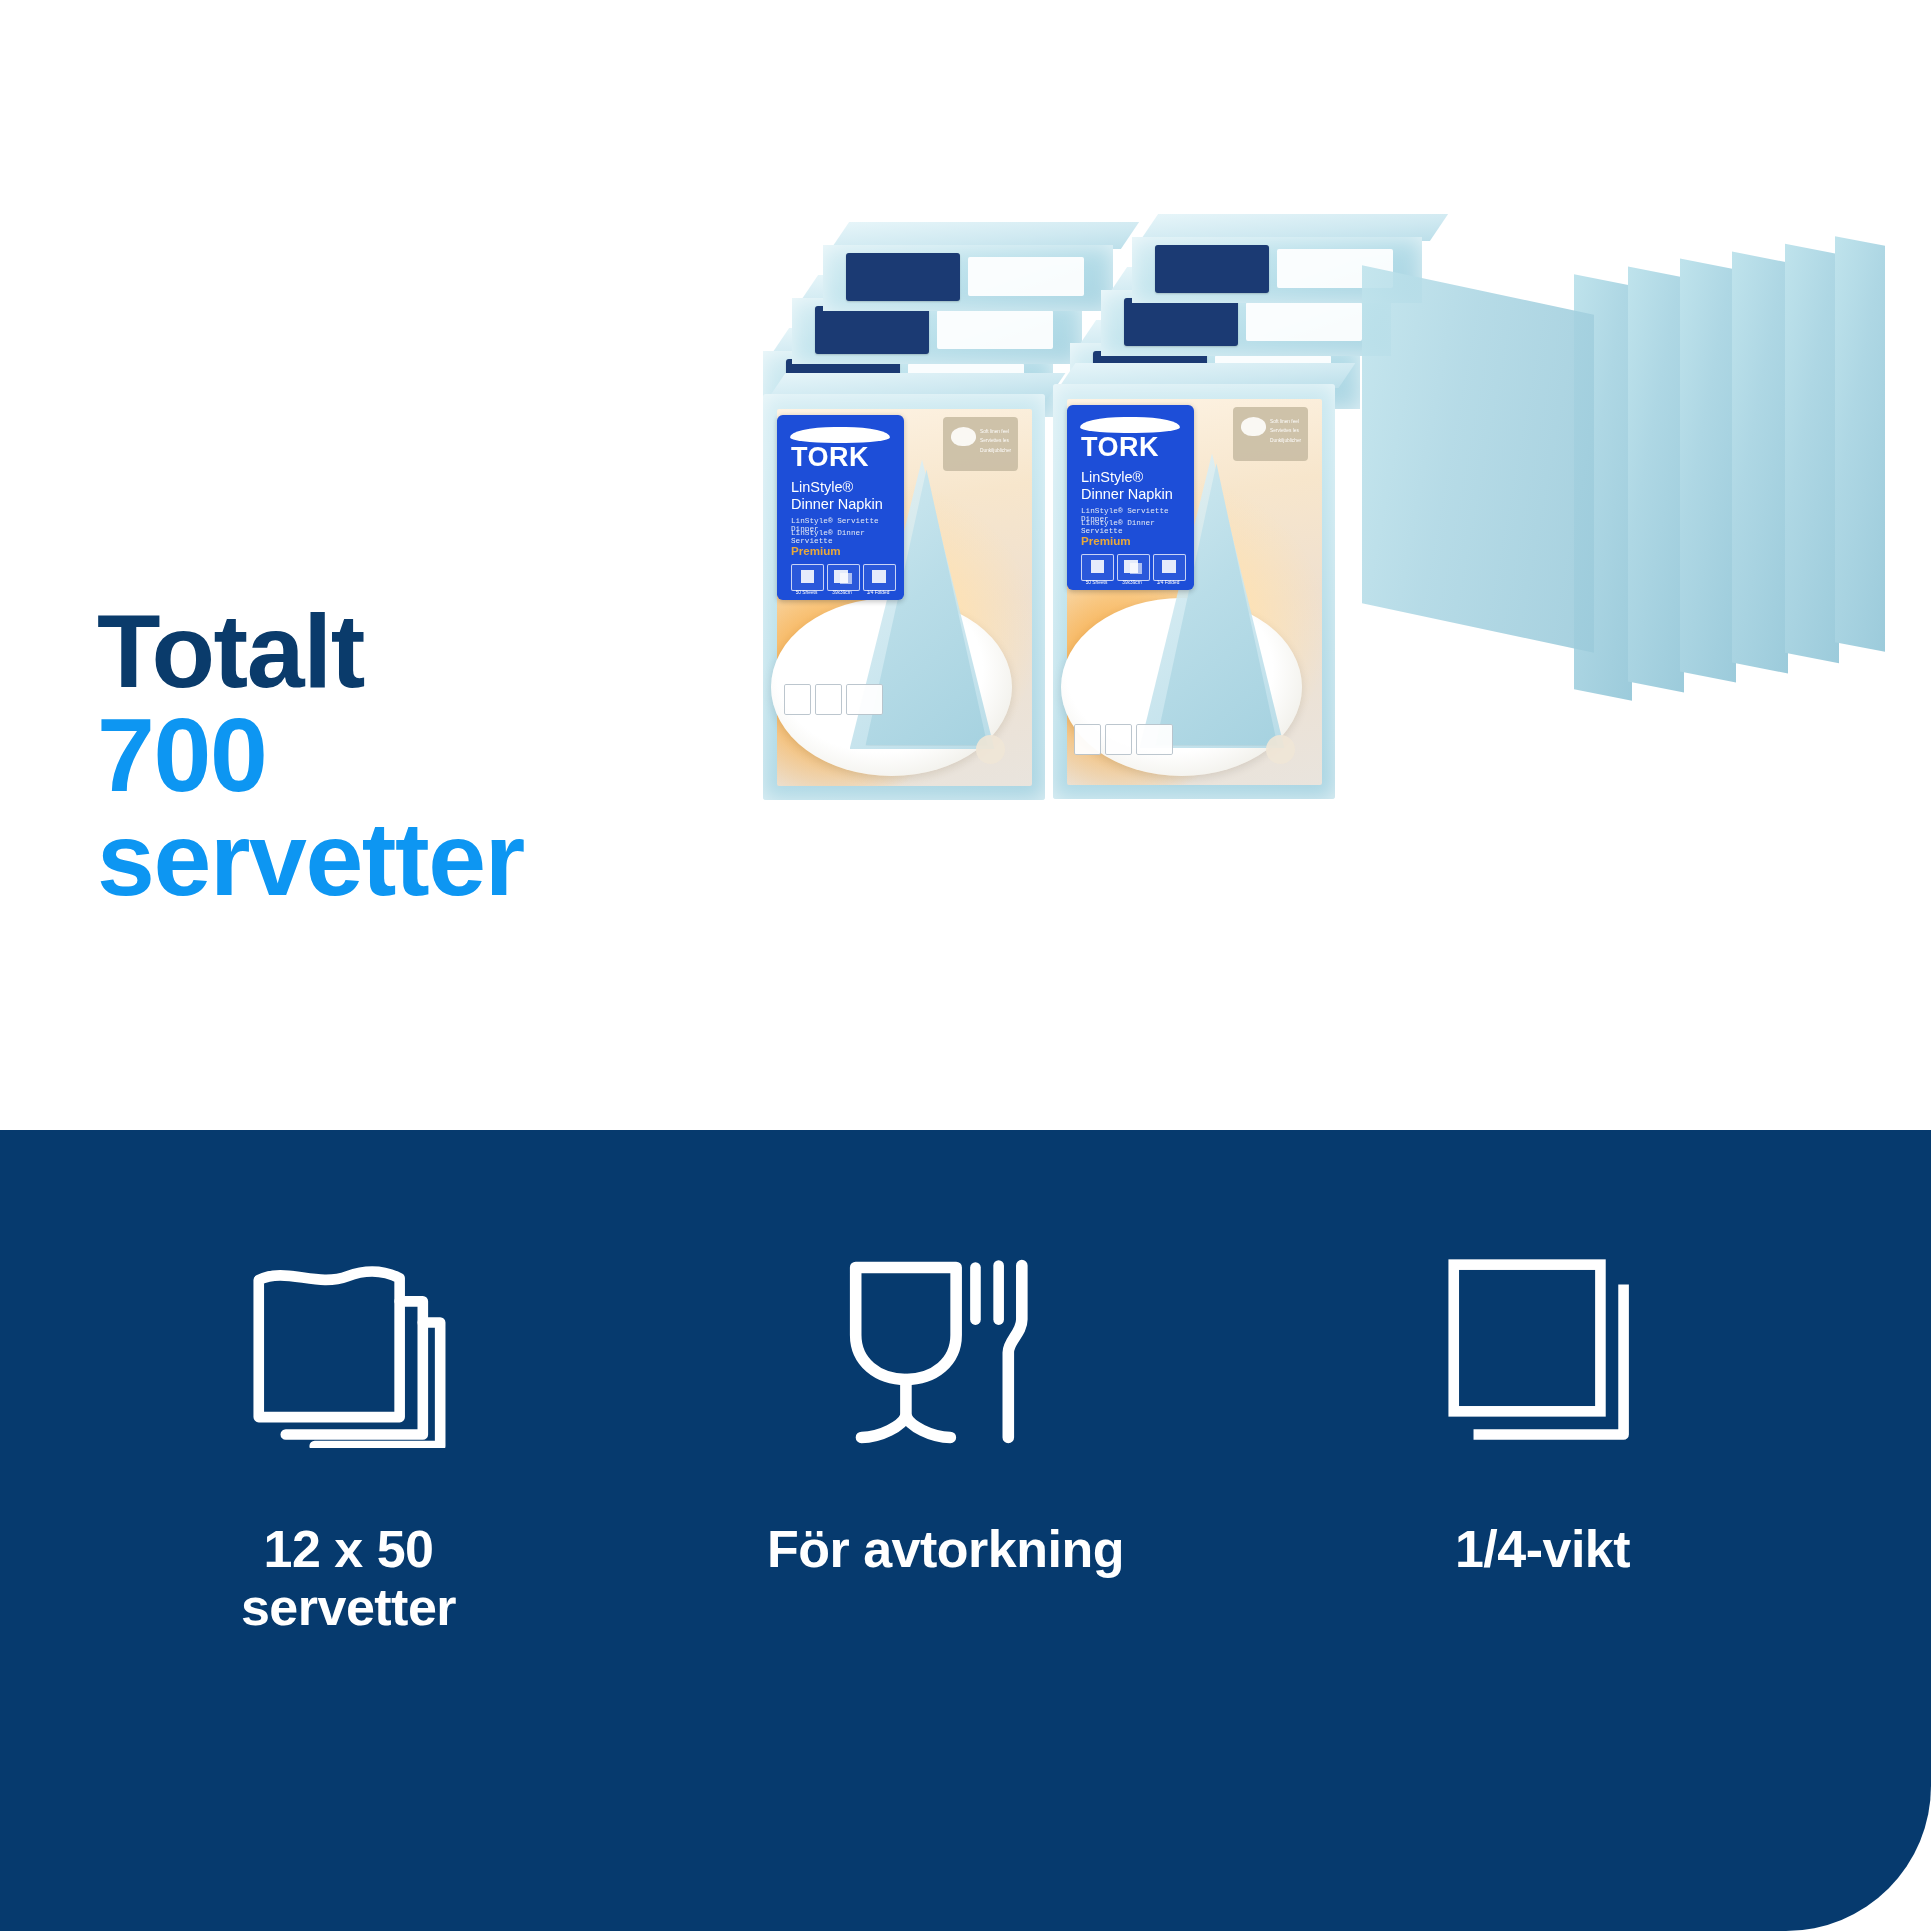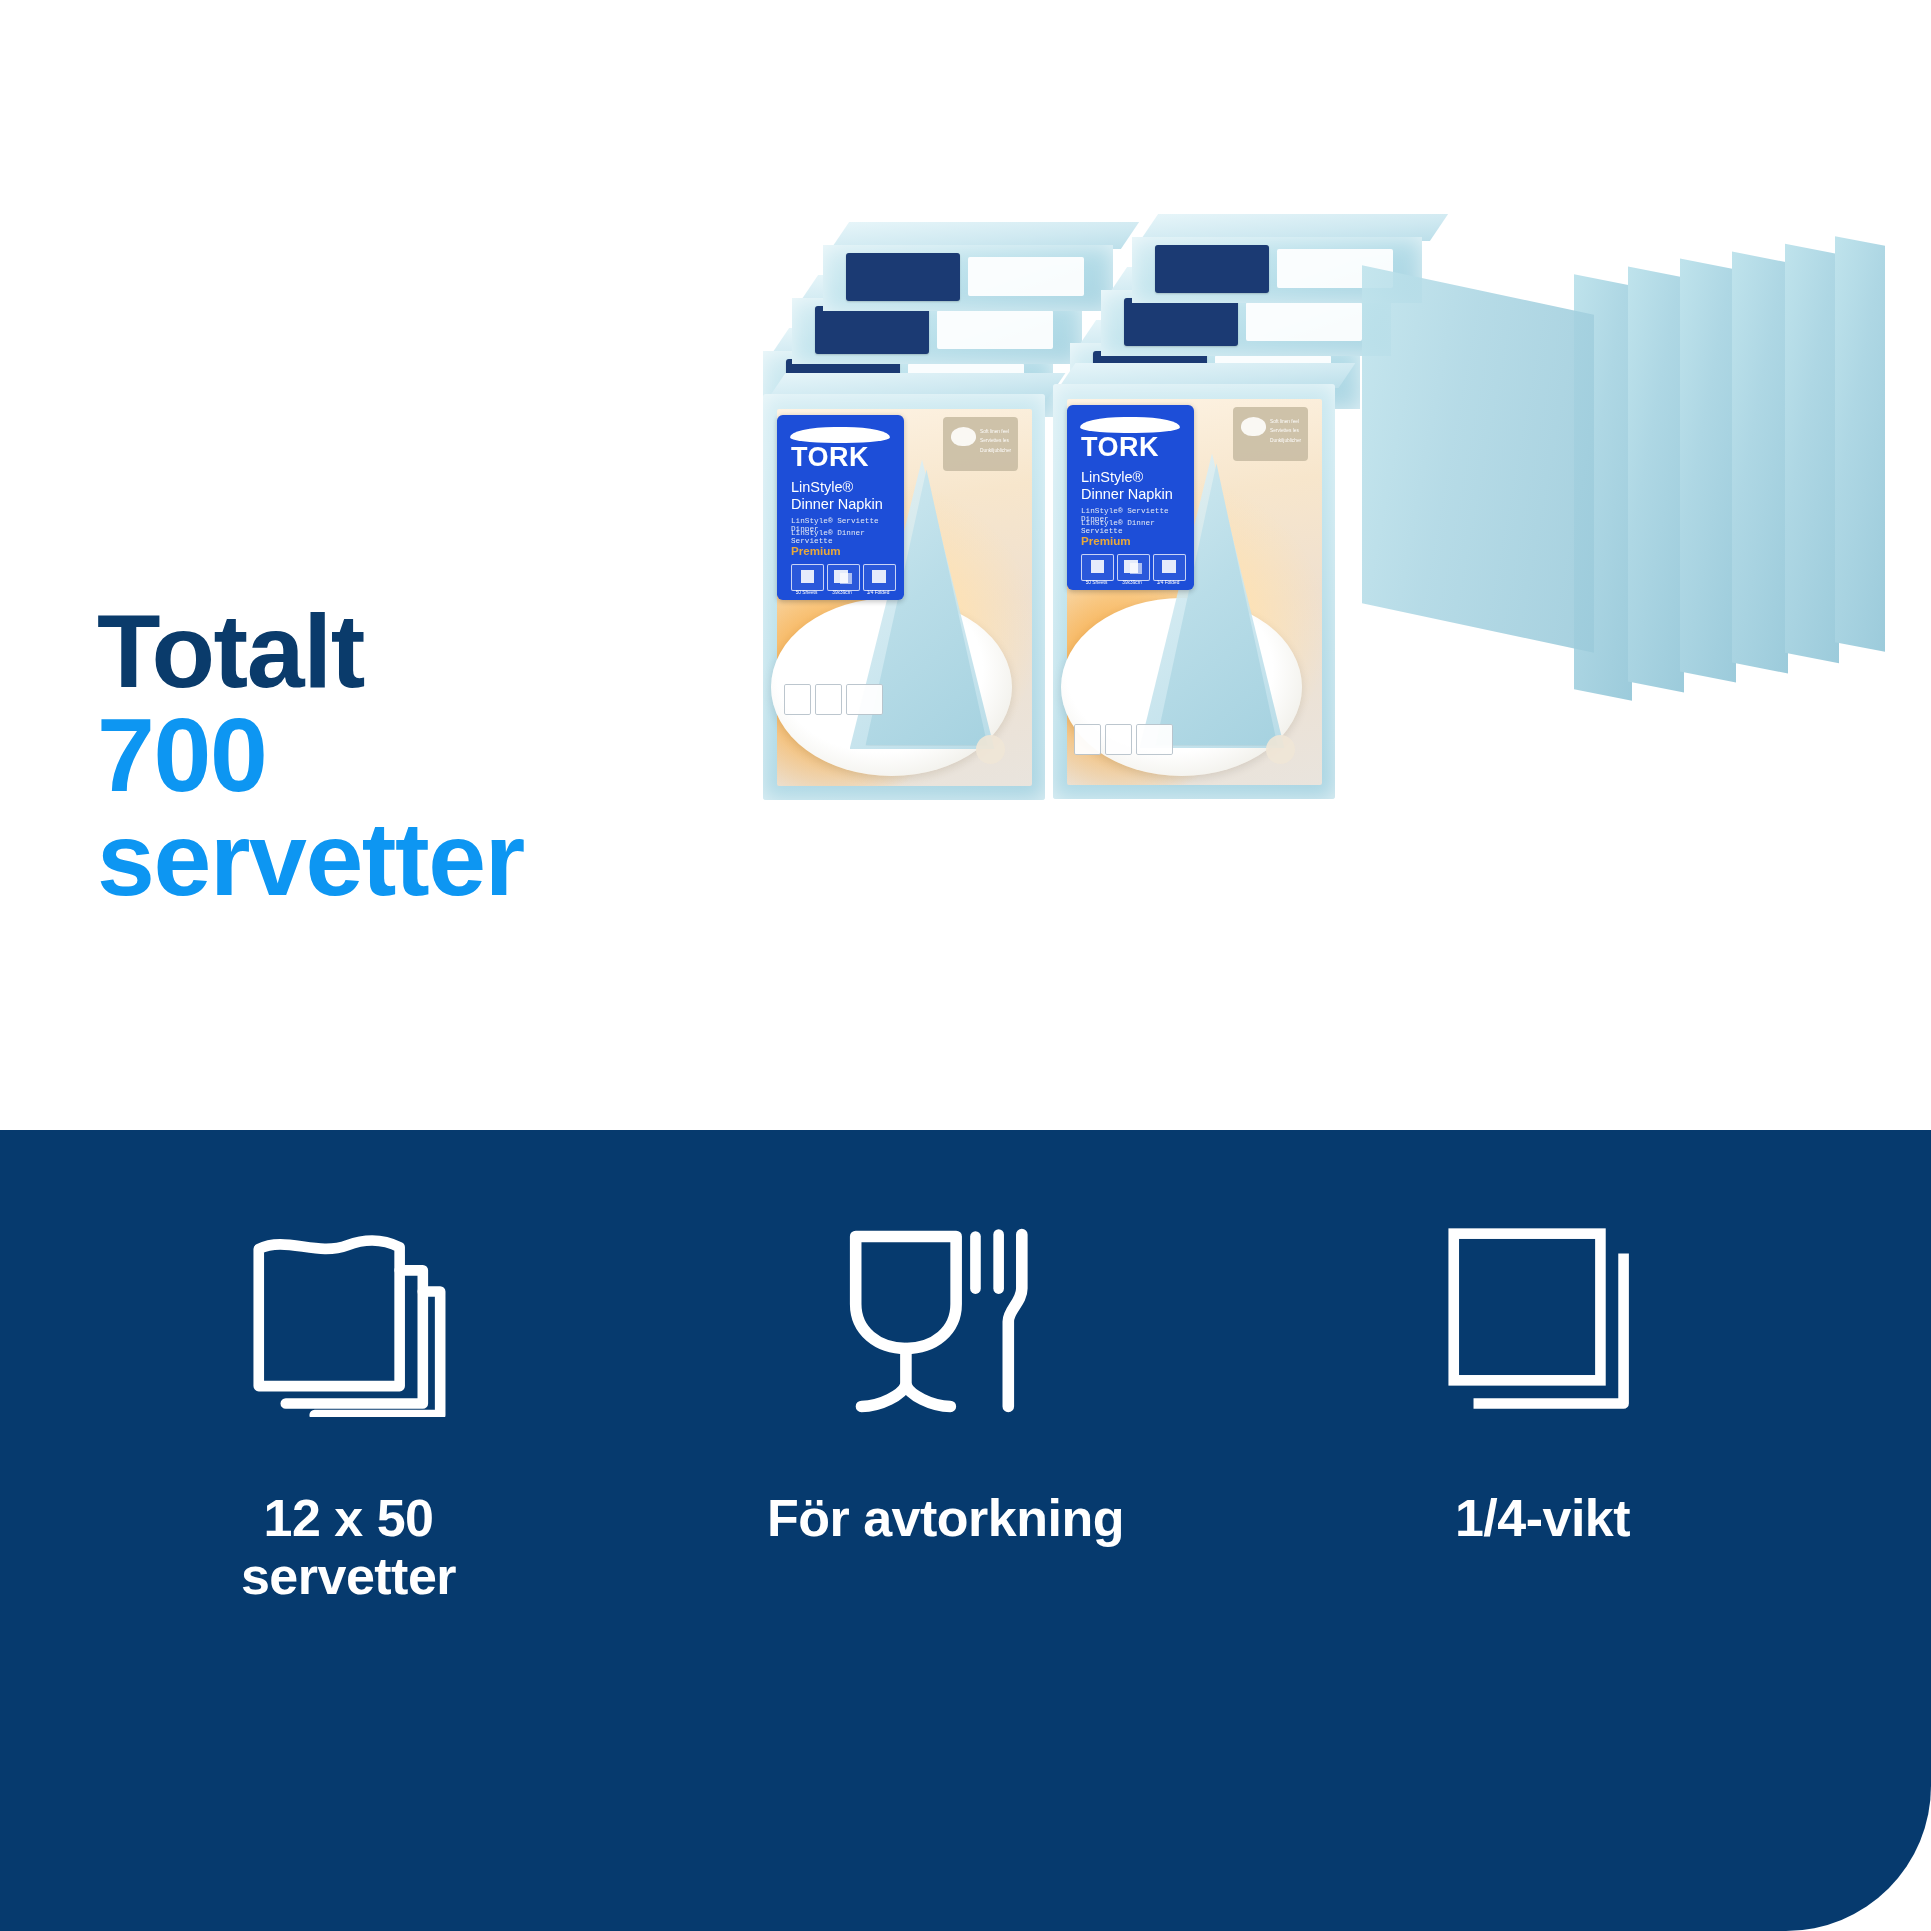--- a/index.html
+++ b/index.html
@@ -115,21 +115,21 @@
     position:absolute;left:0;top:1130px;width:1931px;height:801px;
     background:#063A6E;
     border-bottom-right-radius:145px;
   }
   .features{
     position:absolute;left:0;top:0;width:1931px;height:801px;
     display:flex;align-items:flex-start;
   }
   .feature{
     width:597px;display:flex;flex-direction:column;align-items:center;
-    padding-top:79px;
+    padding-top:110px;
   }
   .feature:nth-child(1){margin-left:50px;}
   .feature-icon{height:222px;display:flex;align-items:center;justify-content:center;}
   .feature-label{
     margin-top:58px;color:#ffffff;font-size:52px;line-height:1.12;font-weight:bold;
     text-align:center;white-space:pre-line;letter-spacing:-0.5px;
   }
 </style>
 </head>
 <body>

